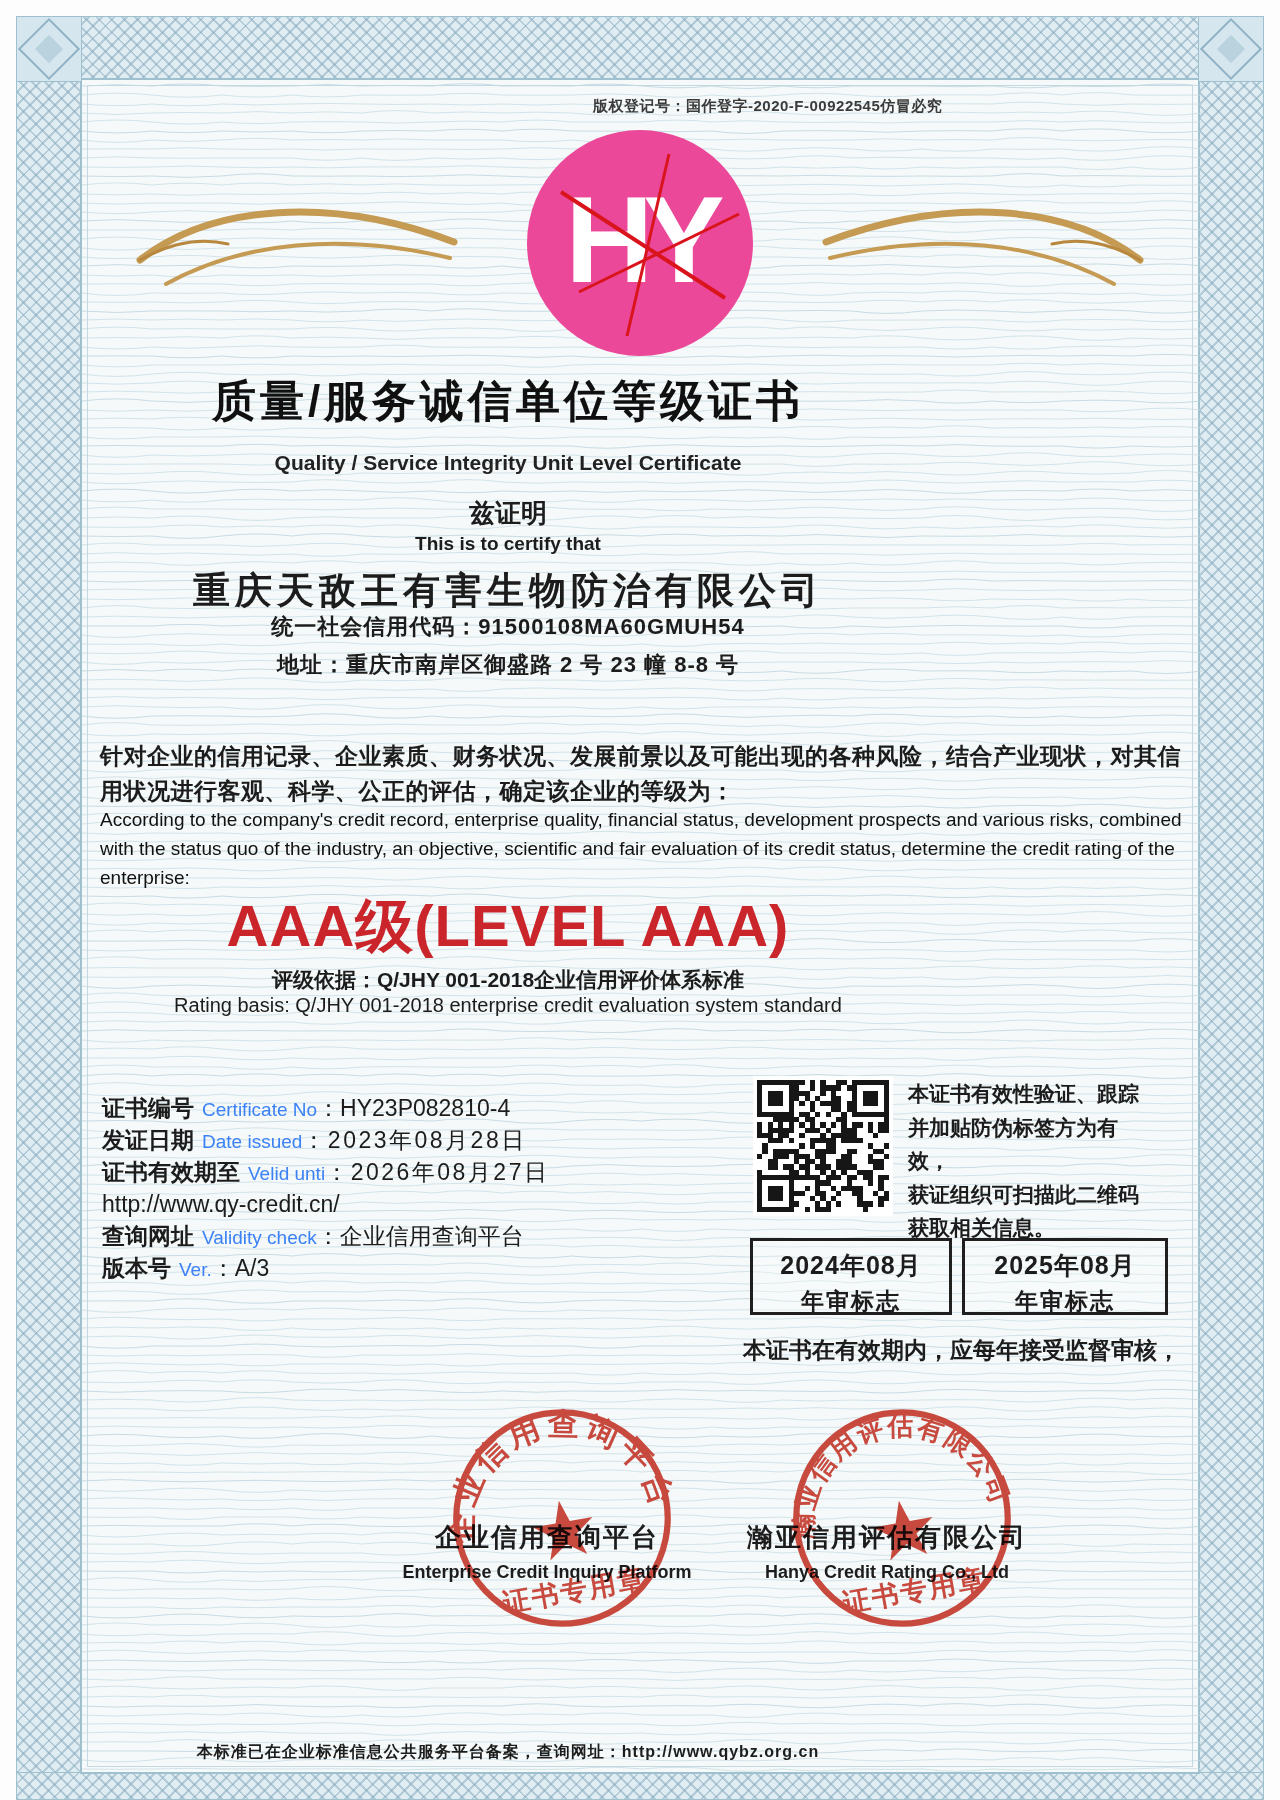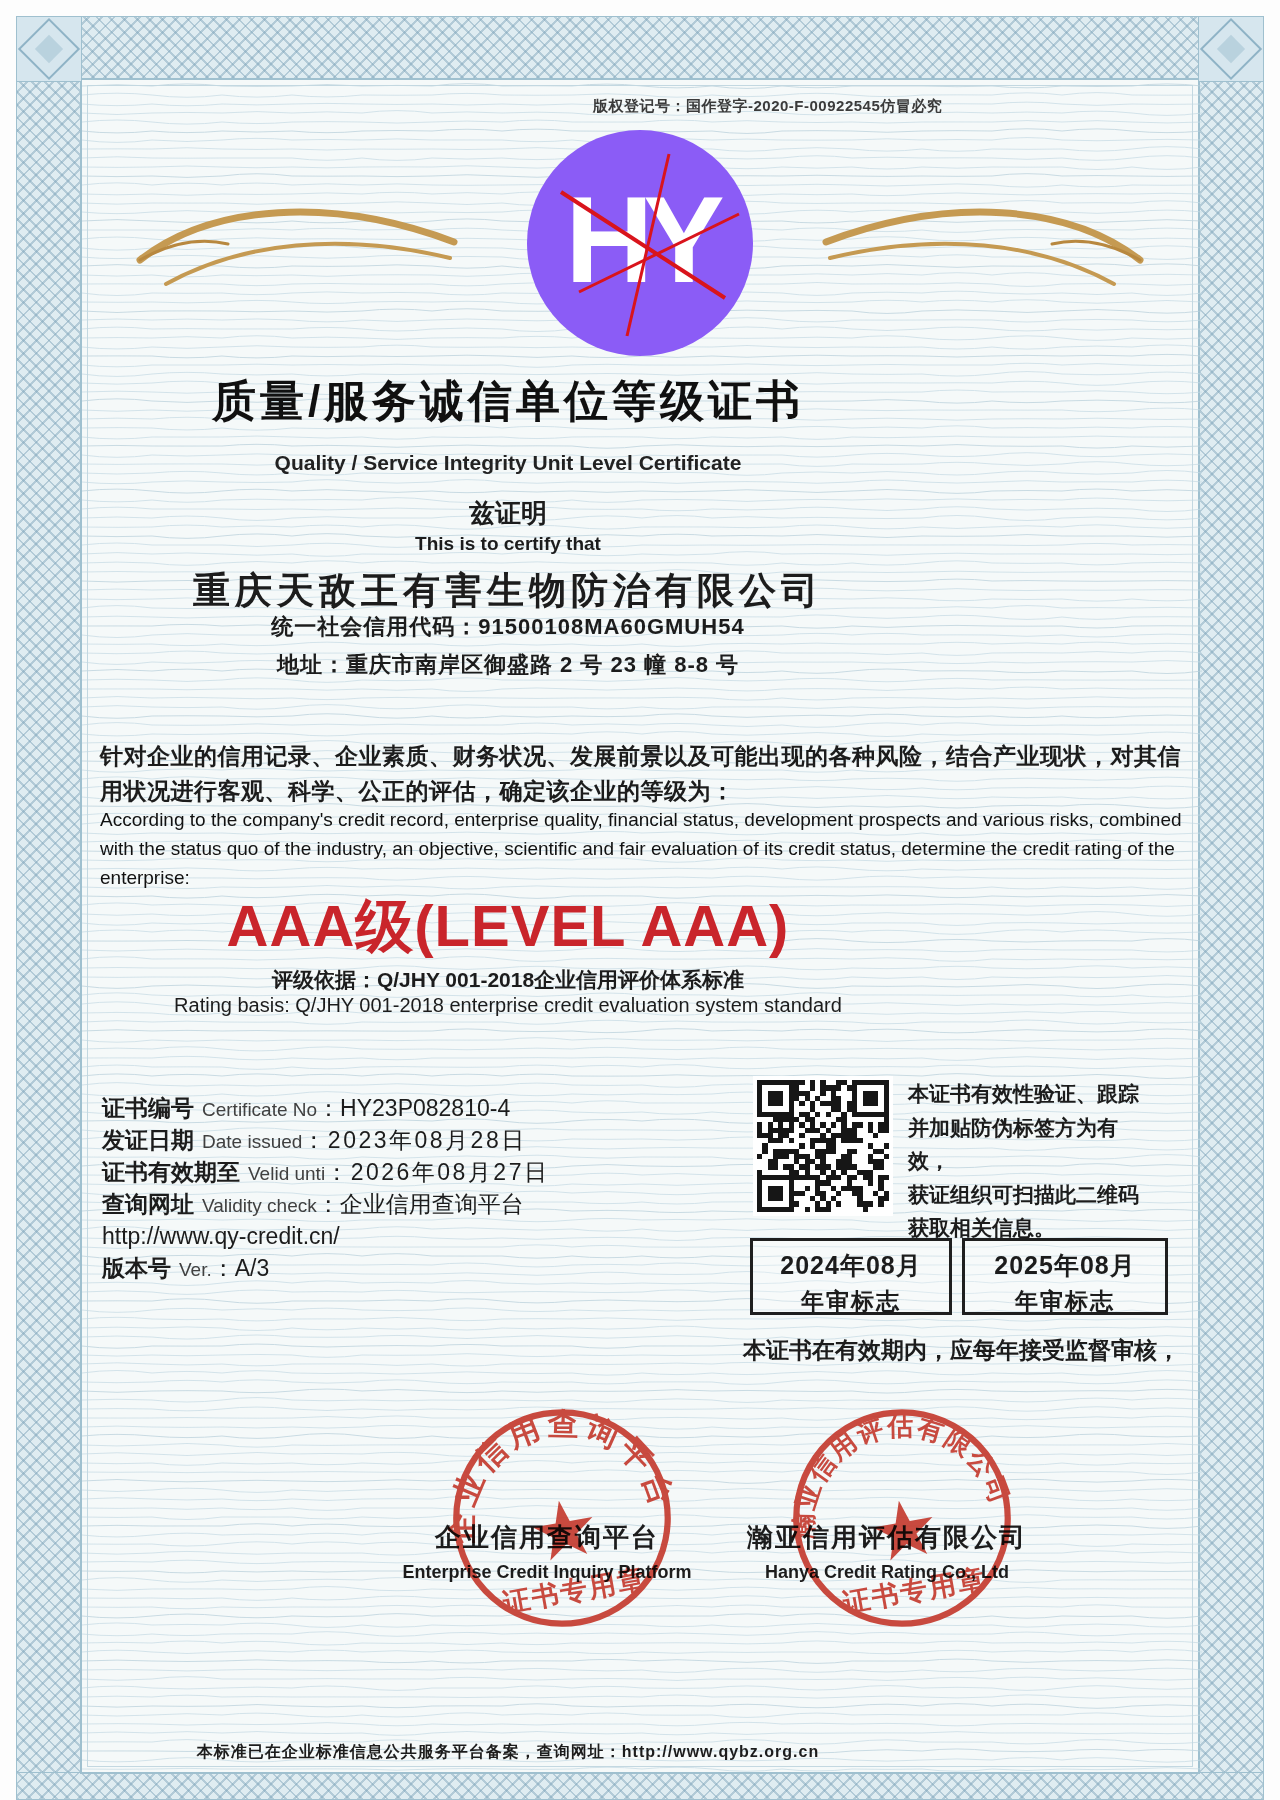--- a/index.html
+++ b/index.html
@@ -22,21 +22,21 @@
   .inner{position:absolute;left:80px;right:80px;top:78px;bottom:26px;background:#f5f9f9;
          border:2px solid #9fc0cf;}
   .inner .inline2{position:absolute;inset:5px;border:1px solid #c3d8e1;pointer-events:none;}
   #waves{position:absolute;left:0;top:0;}
   
   .content{position:absolute;inset:0;z-index:2;}
   .ctr{position:absolute;left:0;width:1016px;text-align:center;}
   
   .copyright{position:absolute;left:593px;top:97px;font-size:15px;font-weight:600;color:#3b3b3b;letter-spacing:.5px;}
   .logo{position:absolute;left:527px;top:130px;width:226px;height:226px;border-radius:50%;
-        background:#8b5cf6;z-index:2;}
+        background:#ec4899;z-index:2;}
   .logo .hy{position:absolute;inset:0;display:flex;align-items:center;justify-content:center;
         color:#fff;font-weight:900;font-size:122px;letter-spacing:-10px;padding-bottom:6px;}
   .logo svg{position:absolute;inset:0;}
   .flourish{position:absolute;top:190px;width:330px;height:115px;z-index:1;}
   .fl-left{left:132px;} .fl-right{left:818px;transform:scaleX(-1);}
   
   .title-zh{top:372px;font-size:44px;font-weight:700;letter-spacing:4px;color:#101010;}
   .title-en{top:451px;font-size:21px;font-weight:600;color:#222;}
   .certify-zh{top:496px;font-size:26px;font-weight:600;}
   .certify-en{top:533px;font-size:19px;font-weight:600;}
@@ -48,21 +48,21 @@
             line-height:35px;letter-spacing:.5px;}
   .intro-en{position:absolute;left:100px;width:1088px;top:805px;font-size:19px;font-weight:500;
             line-height:29px;color:#111;}
   .level{top:888px;font-size:58px;font-weight:800;color:#c9252b;letter-spacing:1px;}
   .basis-zh{top:966px;font-size:21px;font-weight:600;}
   .basis-en{top:994px;font-size:20px;font-weight:500;}
   
   .details{position:absolute;left:102px;top:1092px;}
   .d-row{height:32px;line-height:32px;white-space:nowrap;}
   .d-zh{font-size:23px;font-weight:600;}
-  .d-en{font-size:19px;font-weight:500;margin-left:8px;color:#404040;}
+  .d-en{font-size:19px;font-weight:500;margin-left:8px;color:#3b82f6;}
   .d-en:empty{margin:0;}
   .d-val{font-size:23px;font-weight:500;}
   .d-row:nth-child(2) .d-val,.d-row:nth-child(3) .d-val{letter-spacing:2.5px;}
   
   .qr{position:absolute;left:753px;top:1076px;width:140px;height:140px;background:#fff;
       padding:0;box-sizing:border-box;display:grid;grid-template-columns:repeat(25,1fr);
       grid-template-rows:repeat(25,1fr);border:4px solid #fff;}
   .qr div{background:transparent;} .qr div.b{background:#161616;}
   .qr-note{position:absolute;left:908px;top:1077px;width:250px;font-size:21px;font-weight:600;
            line-height:33.5px;}
@@ -334,24 +334,24 @@
       <div class="d-row">
         <span class="d-zh">证书编号</span><span class="d-en">Certificate No</span><span class="d-val">：HY23P082810-4</span>
       </div>
       <div class="d-row">
         <span class="d-zh">发证日期</span><span class="d-en">Date issued</span><span class="d-val">：2023年08月28日</span>
       </div>
       <div class="d-row">
         <span class="d-zh">证书有效期至</span><span class="d-en">Velid unti</span><span class="d-val">：2026年08月27日</span>
       </div>
       <div class="d-row">
-        <span class="d-zh">查询网址</span><span class="d-en">Validity check</span><span class="d-val">：企业信用查询平台</span>
+        <span class="d-zh"></span><span class="d-en"></span><span class="d-val">http://www.qy-credit.cn/</span>
       </div>
       <div class="d-row">
-        <span class="d-zh"></span><span class="d-en"></span><span class="d-val">http://www.qy-credit.cn/</span>
+        <span class="d-zh">查询网址</span><span class="d-en">Validity check</span><span class="d-val">：企业信用查询平台</span>
       </div>
       <div class="d-row">
         <span class="d-zh">版本号</span><span class="d-en">Ver.</span><span class="d-val">：A/3</span>
       </div>
     </div>
 
     <div class="qr" id="qr">
         <div class="b"></div>
         <div class="b"></div>
         <div class="b"></div>

